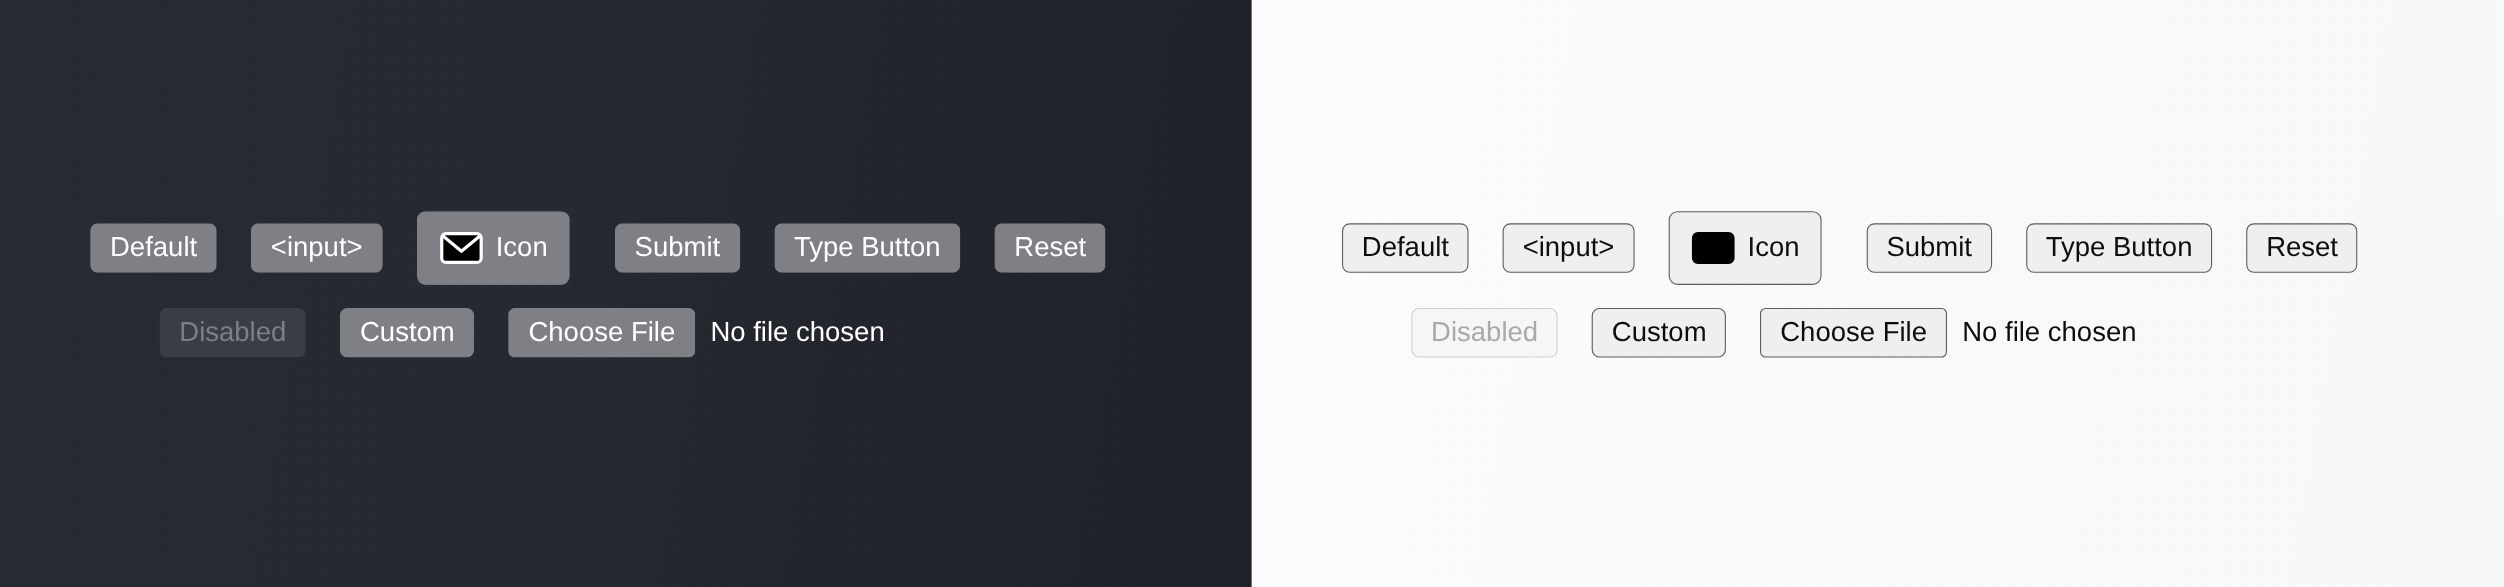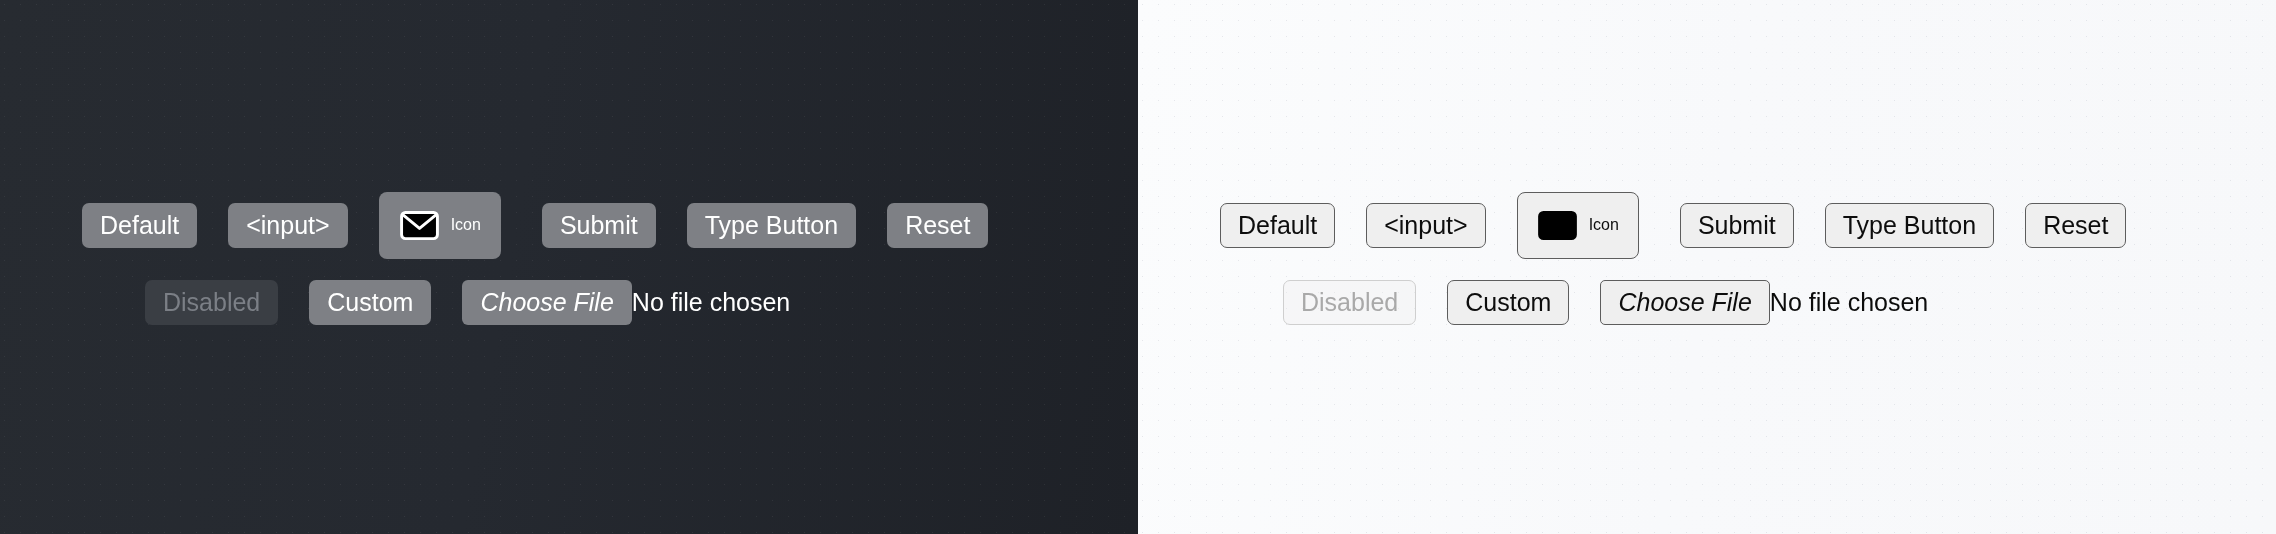--- a/index.html
+++ b/index.html
@@ -124,38 +124,39 @@
     width: 41px;
     height: 31px;
     flex: none;
     display: block;
   }
   .dark .icon-mail .mail-body { fill: #000000; stroke: #ffffff; }
   .dark .icon-mail .mail-flap  { fill: none;    stroke: #ffffff; }
   .light .icon-mail .mail-body { fill: #000000; stroke: #000000; }
   .light .icon-mail .mail-flap  { fill: none;    stroke: #000000; }
   .icon-label {
-    font-size: 16px;
+    font-size: 25px;
     line-height: 1;
   }
 
   
   .file-input {
     display: inline-flex;
     align-items: center;
   }
   .file-status {
     font-size: 25px;
     line-height: 1;
+    margin-left: 14px;
     white-space: nowrap;
   }
   .dark .file-status { color: #ffffff; }
   .light .file-status { color: #0c0c0c; }
 
-  .btn-file { border-radius: 6px; font-style: italic; }
+  .btn-file { border-radius: 6px; }
   .light .btn-file { border-radius: 5px; }
 </style>
 </head>
 <body>
 
 <div class="stage">
 
   <div class="panel panel-dark dark">
     <div class="rows">
 

